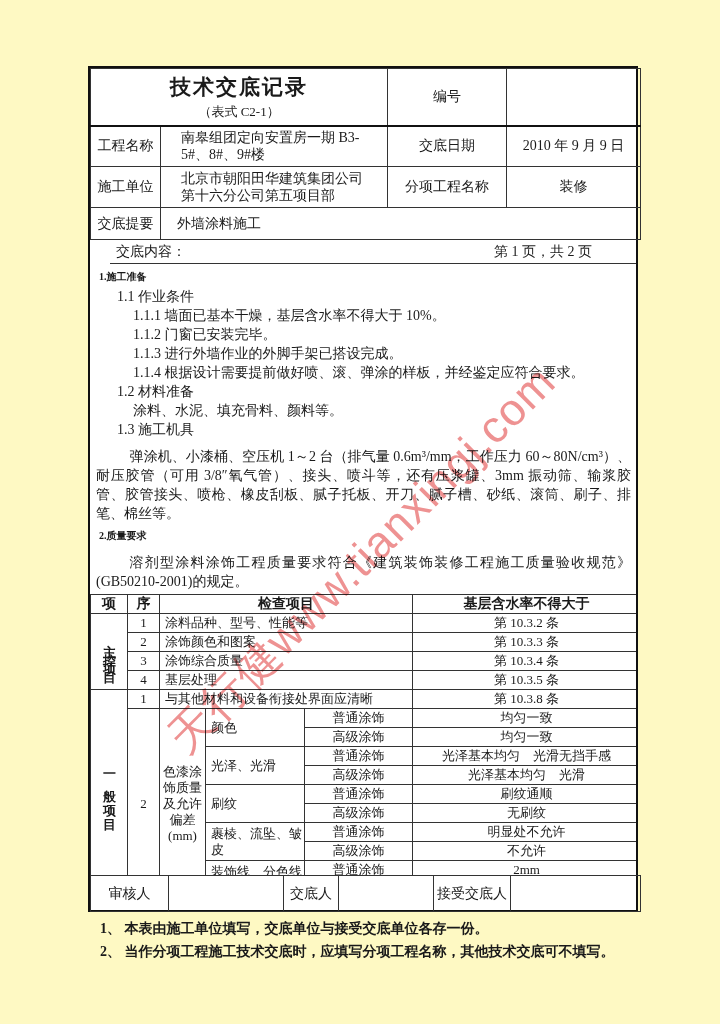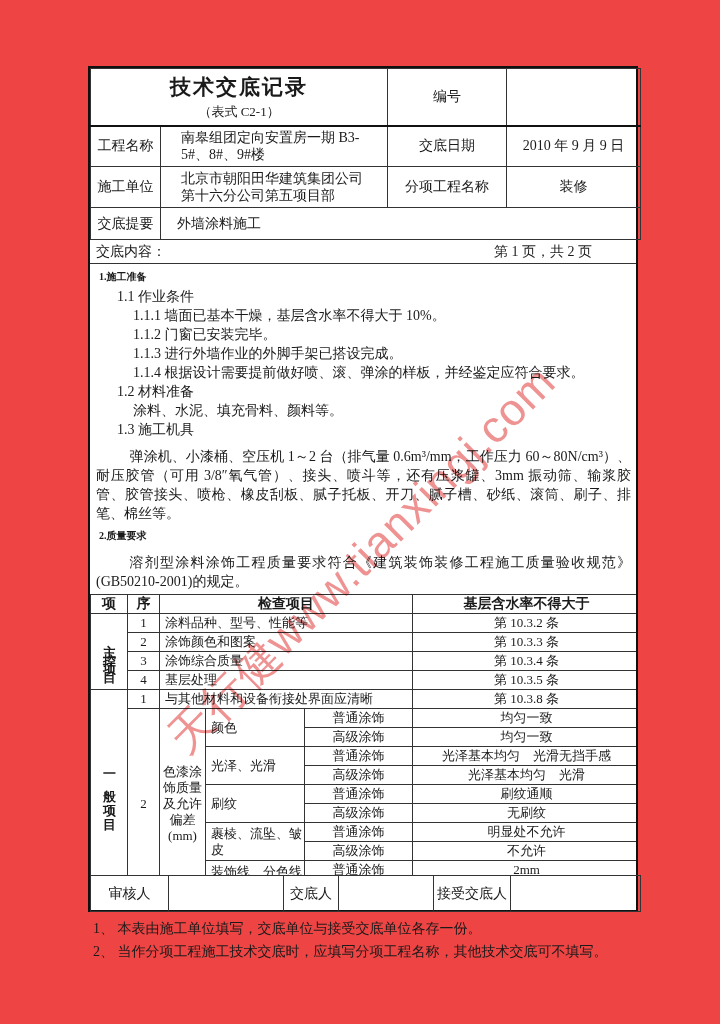--- a/index.html
+++ b/index.html
@@ -1,20 +1,20 @@
 <!DOCTYPE html>
 <html><head>
 <meta charset="utf-8">
 <style>
   * { margin:0; padding:0; box-sizing:border-box; }
   html,body { background:#ffffff; }
   .page {
     position:relative;
     width:720px; height:1024px;
-    background:#ef4444;
+    background:#fef9c3;
     font-family:"Liberation Serif","DejaVu Serif",serif;
     color:#1a1a1a;
     overflow:hidden;
   }
   .doc {
     position:absolute; left:88px; top:66px;
     width:550px; height:846px;
     border:2px solid #111;
     background:#fff;
   }
@@ -29,21 +29,21 @@
   .head-table tr.r2 td { height:41px; }
   .head-table tr.r3 td { height:41px; }
   .head-table tr.r4 td { height:32px; }
   .cell-left { text-align:left !important; padding:2px 20px; line-height:17px; }
   .summary-val { text-align:left !important; padding-left:16px; }
 
   
   .content-bar {
     height:24px; border-bottom:1px solid #333;
     display:flex; justify-content:space-between; align-items:center;
-    font-size:14px; padding:0 44px 0 6px;
+    font-size:14px; padding:0 44px 0 6px;margin-left:20px;
   }
 
   
   .content-area { position:relative; height:611px; overflow:hidden; }
   .c-line { font-size:14px; line-height:19px; }
   .h1 { font-weight:bold; font-size:10px; margin:3px 0 1px 9px; }
   .h2 { font-weight:normal; margin-left:27px; }
   .li { margin-left:43px; }
   .para { margin:8px 5px 0 6px; text-indent:2.4em; text-align:justify; line-height:19px; font-size:14px; }
 
@@ -56,21 +56,21 @@
     writing-mode:vertical-rl; text-orientation:upright;
     font-weight:bold; letter-spacing:9px; padding:4px 0;
   }
   .v-group.tall { letter-spacing:14px; }
   .wrap-label { line-height:16px; padding:2px 5px; }
 
   
   .foot-table { border-top:1px solid #333; }
   .foot-table td { height:36px; text-align:center; font-size:14px; }
 
-  .notes { position:absolute; left:93px; top:917px; width:560px; font-size:14px; line-height:23px; }
+  .notes { position:absolute; left:100px; top:917px; width:560px; font-size:14px; line-height:23px;font-weight:bold; }
 
   
   .watermark {
     position:absolute; left:-12px; top:265px; width:570px; height:64px;
     transform:rotate(-45deg);
     font-size:45px; letter-spacing:1px; white-space:nowrap;
     color:rgba(226,72,72,0.60);
     mix-blend-mode:multiply;
     text-align:center; pointer-events:none; z-index:5;
     font-family:"Liberation Sans","DejaVu Sans",sans-serif;

